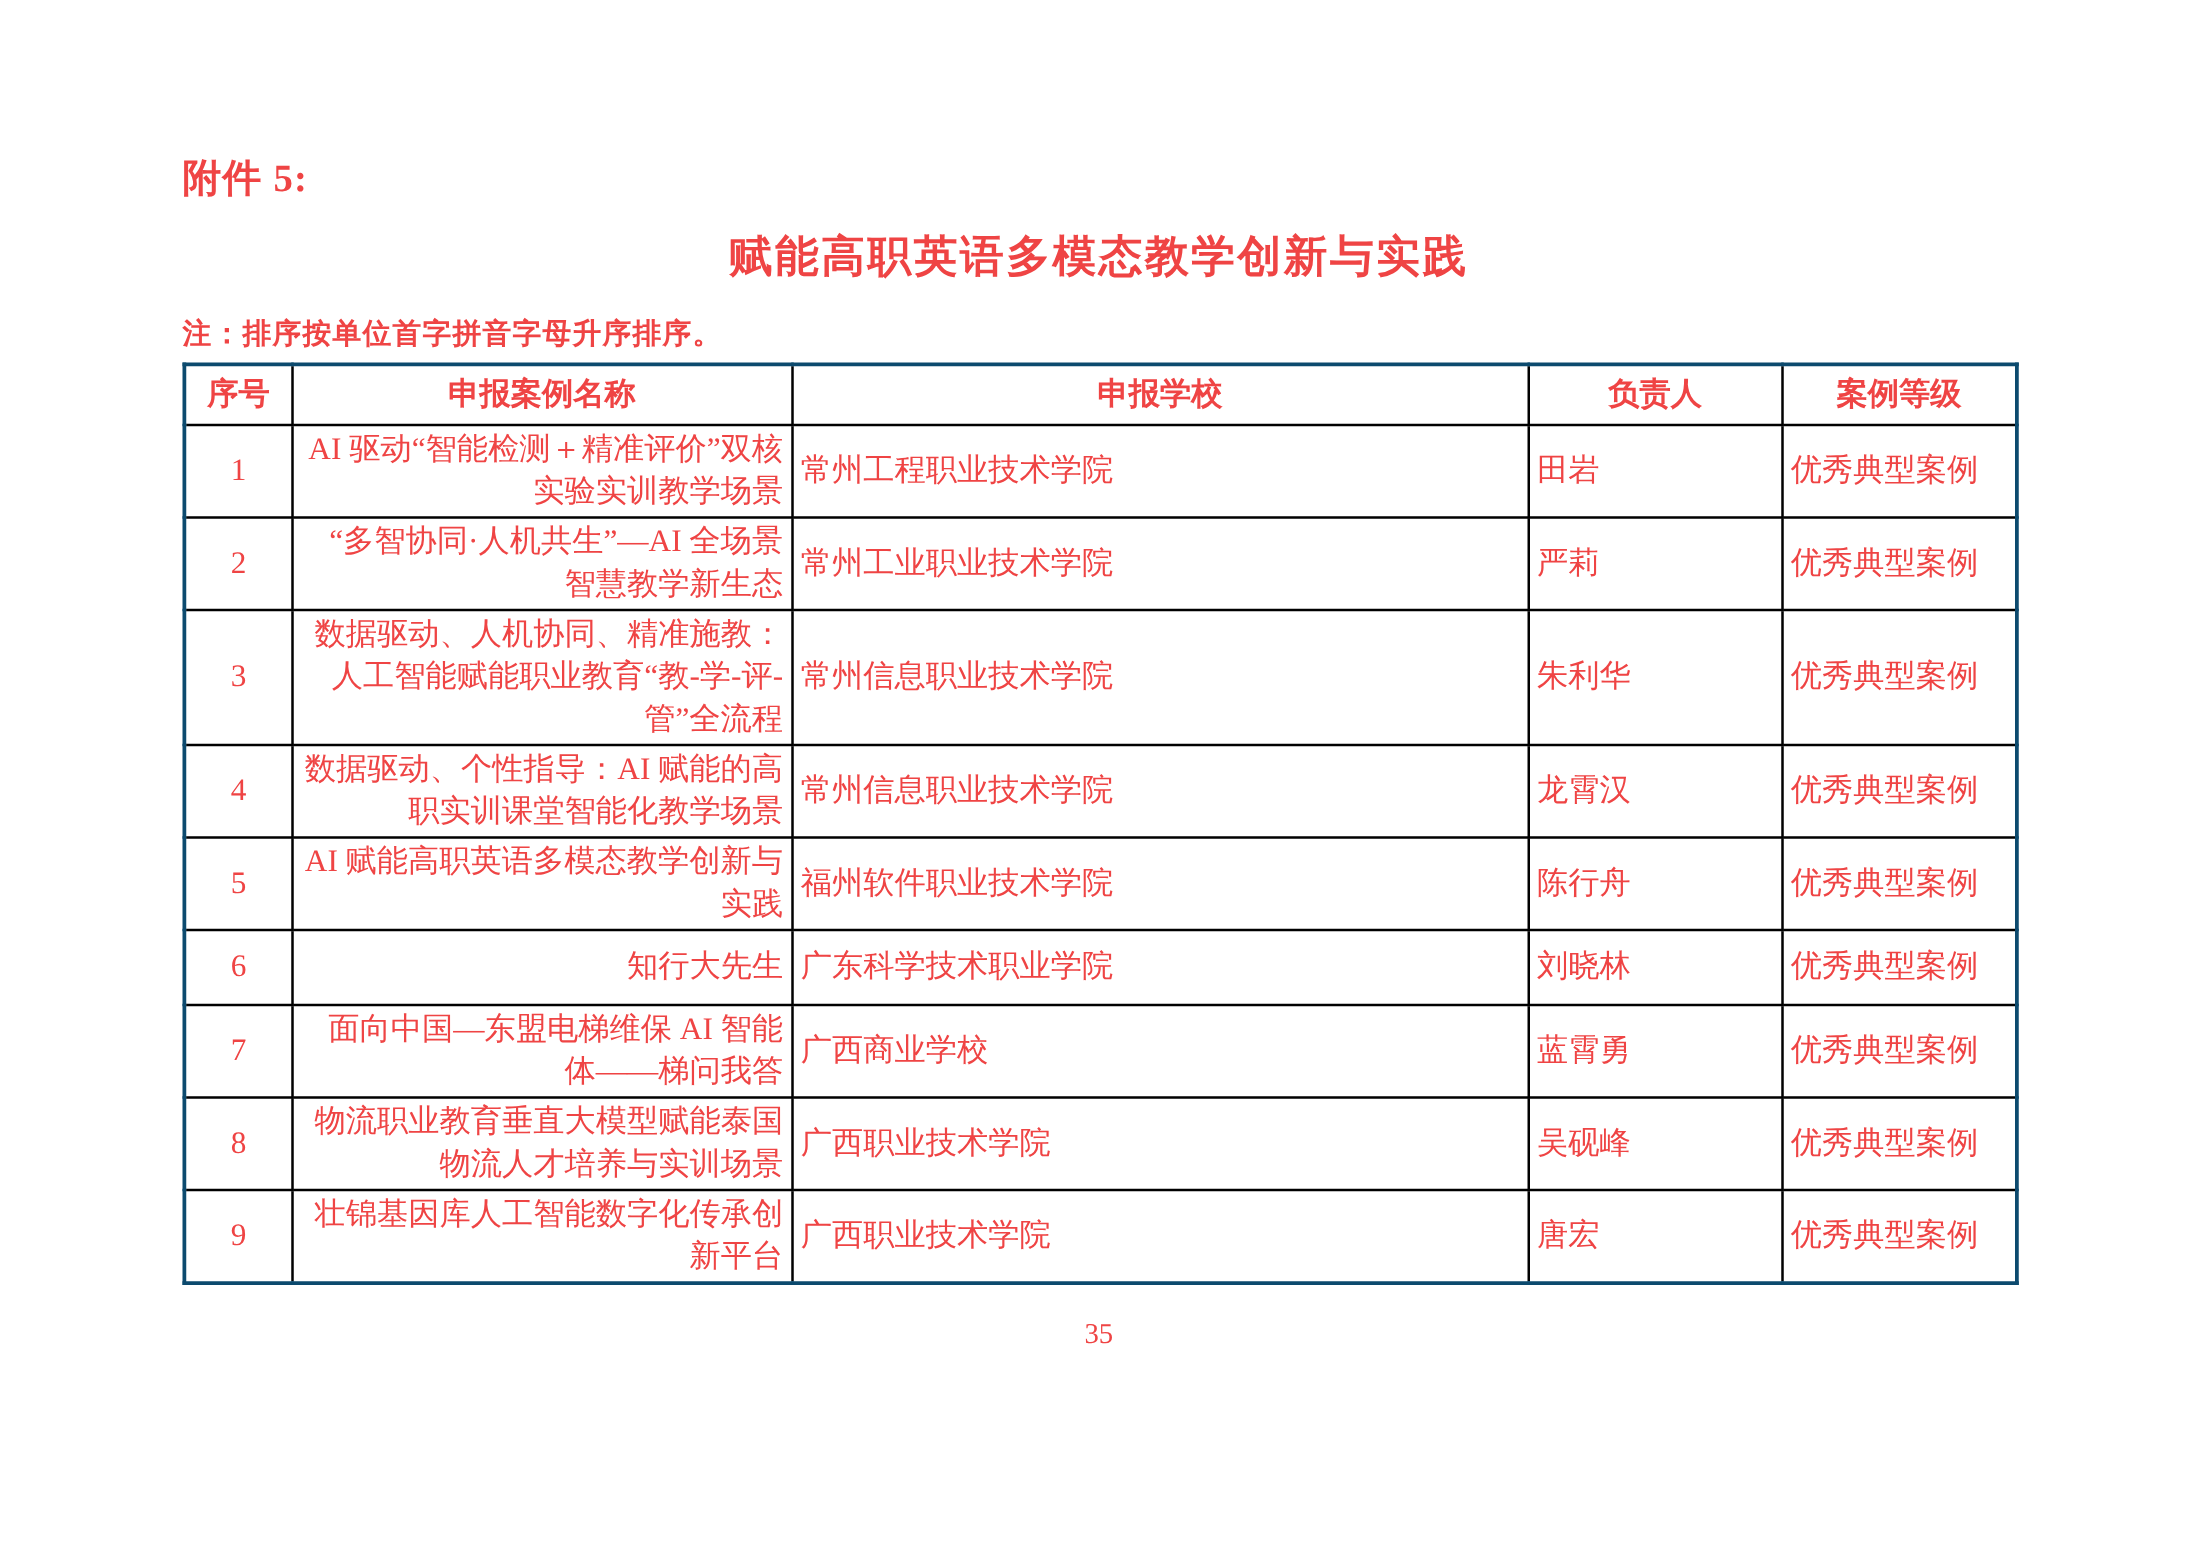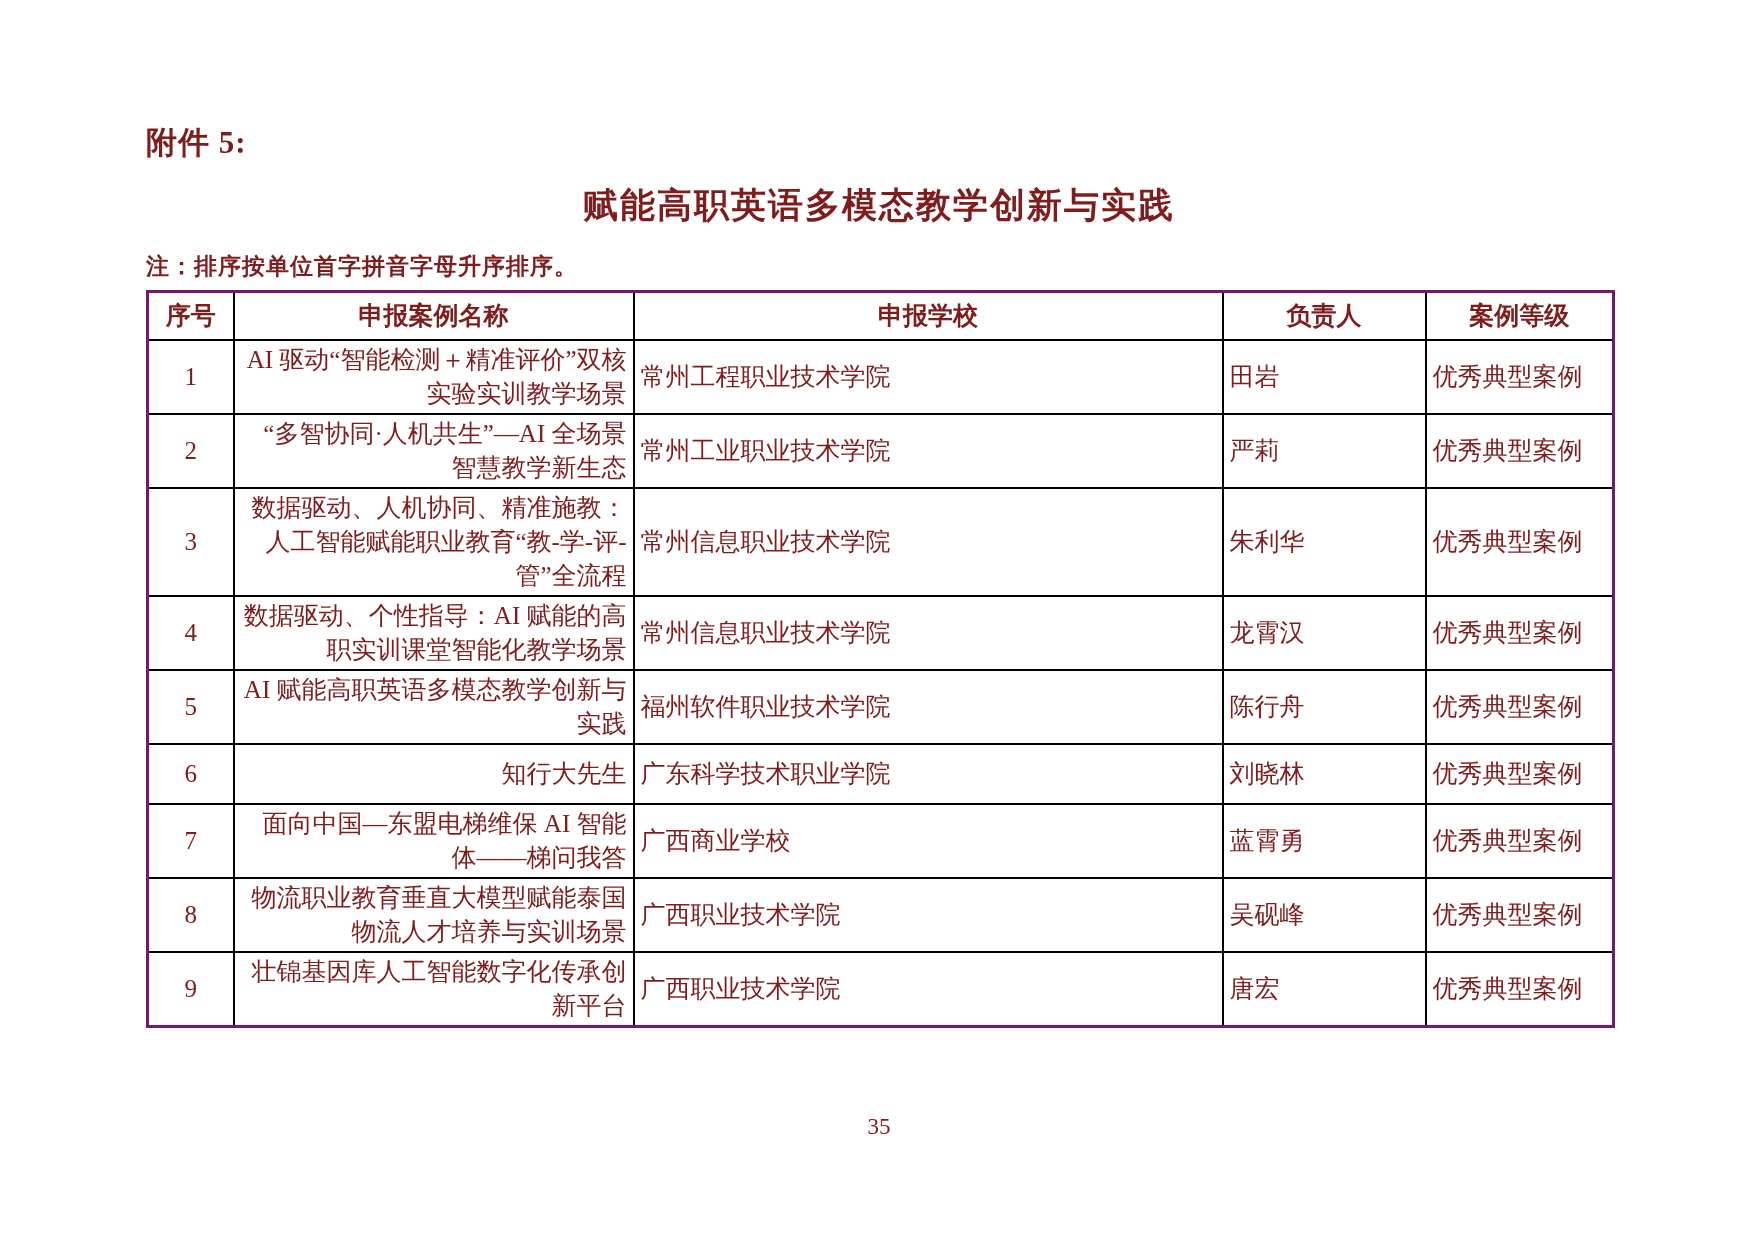--- a/index.html
+++ b/index.html
@@ -5,21 +5,21 @@
   html, body {
     margin: 0;
     padding: 0;
     background: #ffffff;
   }
   .page {
     position: relative;
     width: 1755px;
     height: 1241px;
     background: #ffffff;
-    color: #7f1d1d;
+    color: #ef4444;
     font-family: "Liberation Serif", "DejaVu Serif", serif;
     overflow: hidden;
     box-sizing: border-box;
     padding-top: 124px;
   }
   .content {
     width: 1466px;
     margin-left: 146px;
   }
   .attachment {
@@ -41,21 +41,21 @@
     font-size: 23px;
     font-weight: bold;
     letter-spacing: 1px;
     line-height: 30px;
   }
   table.cases {
     margin-top: 8px;
     border-collapse: collapse;
     table-layout: fixed;
     width: 1466px;
-    border: 3px solid #701a75;
+    border: 3px solid #0c4a6e;
   }
   table.cases th, table.cases td {
     border: 2px solid #000000;
     font-size: 25px;
     line-height: 34px;
     padding: 2px 6px;
     overflow: hidden;
     box-sizing: border-box;
   }
   table.cases th {
@@ -76,21 +76,21 @@
   td.c-level  { text-align: left; vertical-align: middle; }
 
   tr.h-head { height: 48px; }
   tr.h-2    { height: 68px; }
   tr.h-3    { height: 104px; }
   tr.h-1    { height: 60px; }
   tr.h-2b   { height: 70px; }
 
   .pageno {
     position: absolute;
-    top: 1112px;
+    top: 1052px;
     left: 146px;
     width: 1466px;
     text-align: center;
     font-size: 23px;
     line-height: 30px;
   }
 </style>
 </head>
 <body>
 

